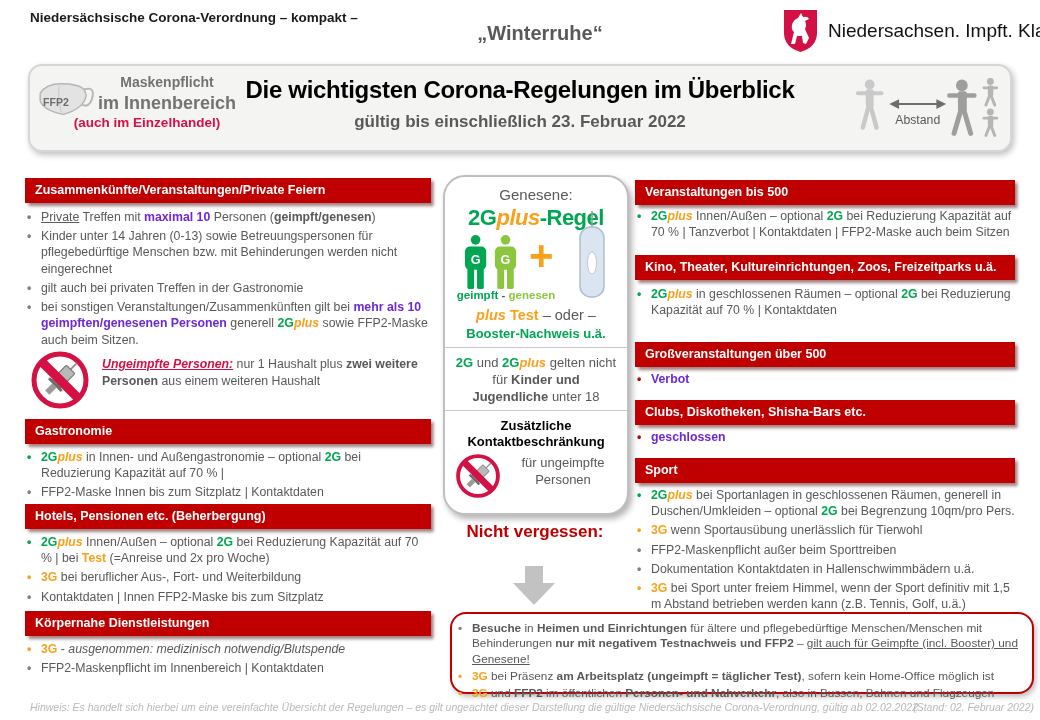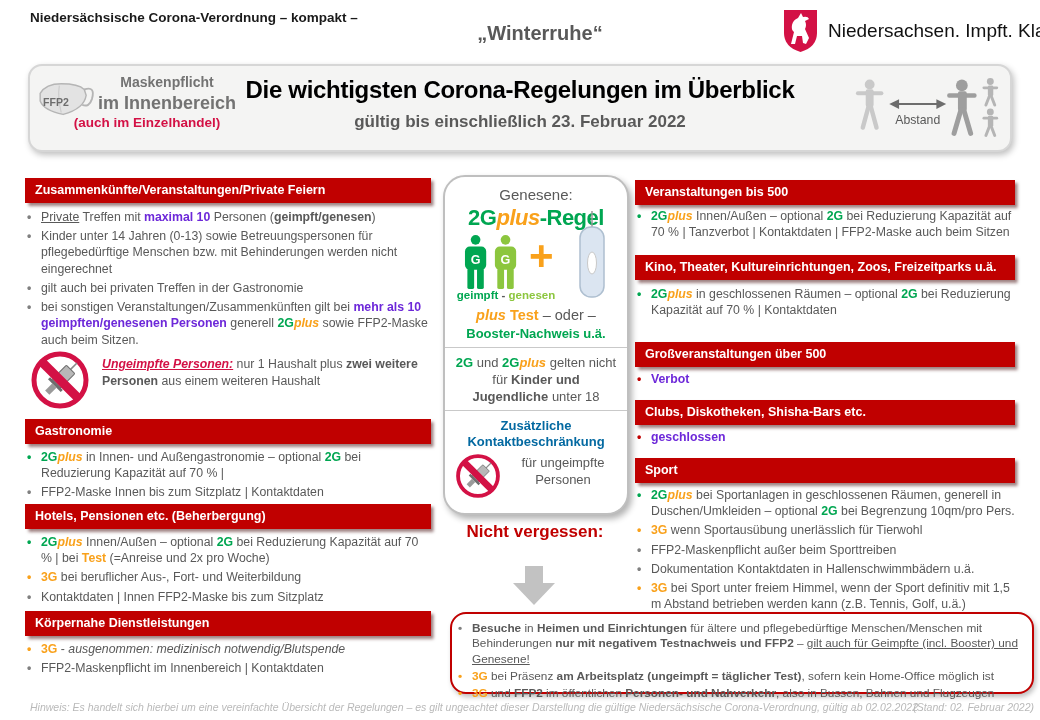--- a/index.html
+++ b/index.html
@@ -62,21 +62,21 @@
   .m-rule{left:0;top:28px;width:100%;text-align:center;font-size:22px;font-weight:700;color:#00A651;letter-spacing:-.5px;}
   .m-persons{left:14px;top:58px;}
   .m-plus{left:84px;top:58px;font-size:42px;font-weight:700;color:#F9A11B;line-height:1;}
   .m-tube{left:130px;top:34px;}
   .m-legend{left:0;top:112px;width:122px;text-align:center;font-size:11.5px;color:#595959;font-weight:700;}
   .m-plustest{left:0;top:130px;width:100%;text-align:center;font-size:14.5px;color:#595959;}
   .m-booster{left:0;top:149px;width:100%;text-align:center;font-size:13px;font-weight:700;color:#00A651;}
   .m-div1{left:0;top:170px;width:100%;border-top:1.5px solid #c9c9c9;}
   .m-note1{left:8px;top:178px;width:166px;text-align:center;font-size:13px;line-height:1.3;}
   .m-div2{left:0;top:233px;width:100%;border-top:1.5px solid #c9c9c9;}
-  .m-note2t{left:4px;top:241px;width:174px;text-align:center;font-size:13px;font-weight:700;color:#0369a1;line-height:1.25;}
+  .m-note2t{left:4px;top:241px;width:174px;text-align:center;font-size:13px;font-weight:700;color:#000000;line-height:1.25;}
   .m-syringe{left:10px;top:276px;}
   .m-note2x{left:64px;top:278px;width:108px;text-align:center;font-size:13px;line-height:1.3;}
 
   .reminder{left:428px;top:521px;width:214px;text-align:center;font-size:17px;font-weight:700;color:#C00000;line-height:1.3;}
   .big-arrow{left:512px;top:566px;}
 
   
   .bbox{left:450px;top:612px;width:584px;height:82px;background:#fff;border:2.5px solid #C00000;
         border-radius:16px;box-shadow:2px 3px 5px rgba(0,0,0,.25);box-sizing:border-box;padding:7px 8px 0 4px;}
   .bbox ul.bl{position:static;font-size:11.8px;line-height:1.3;}

